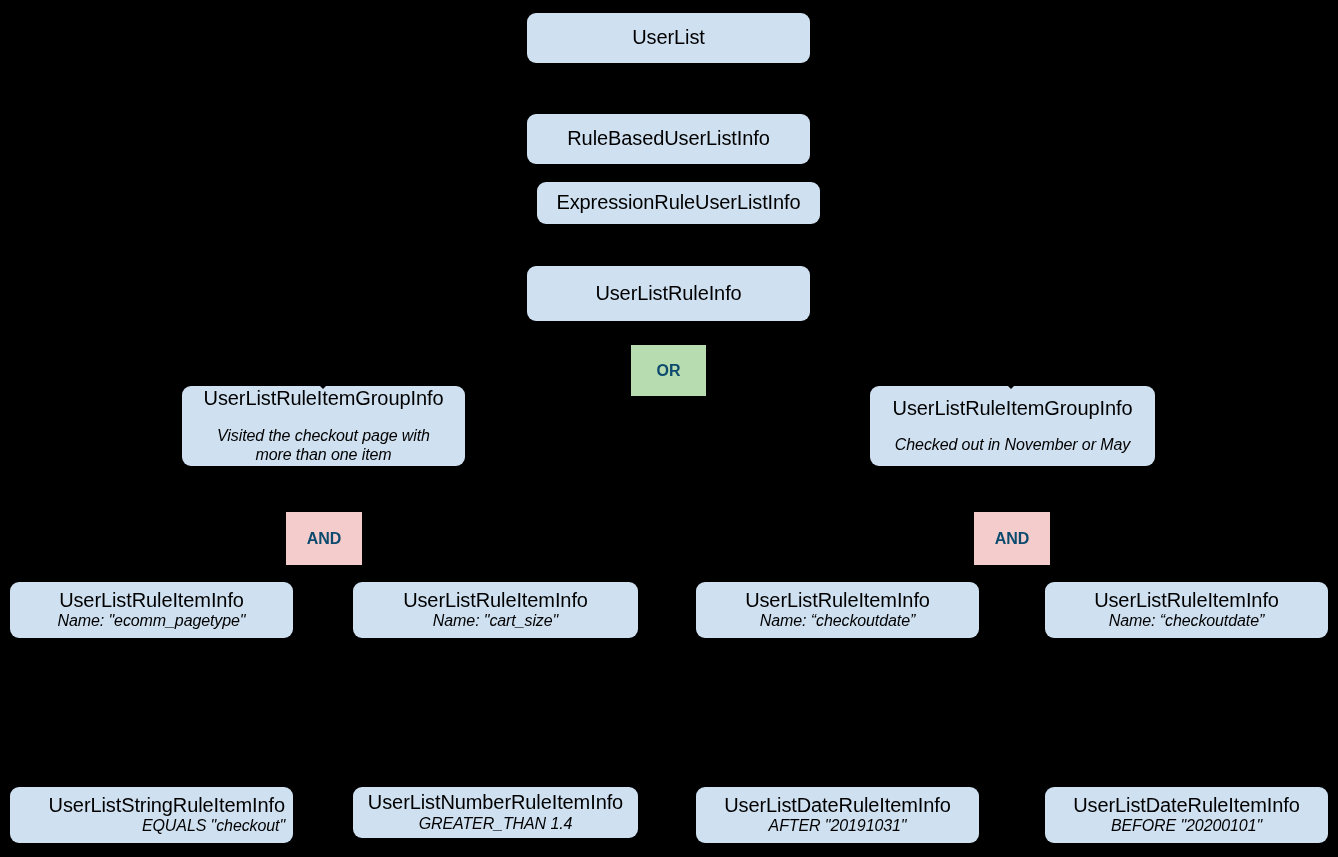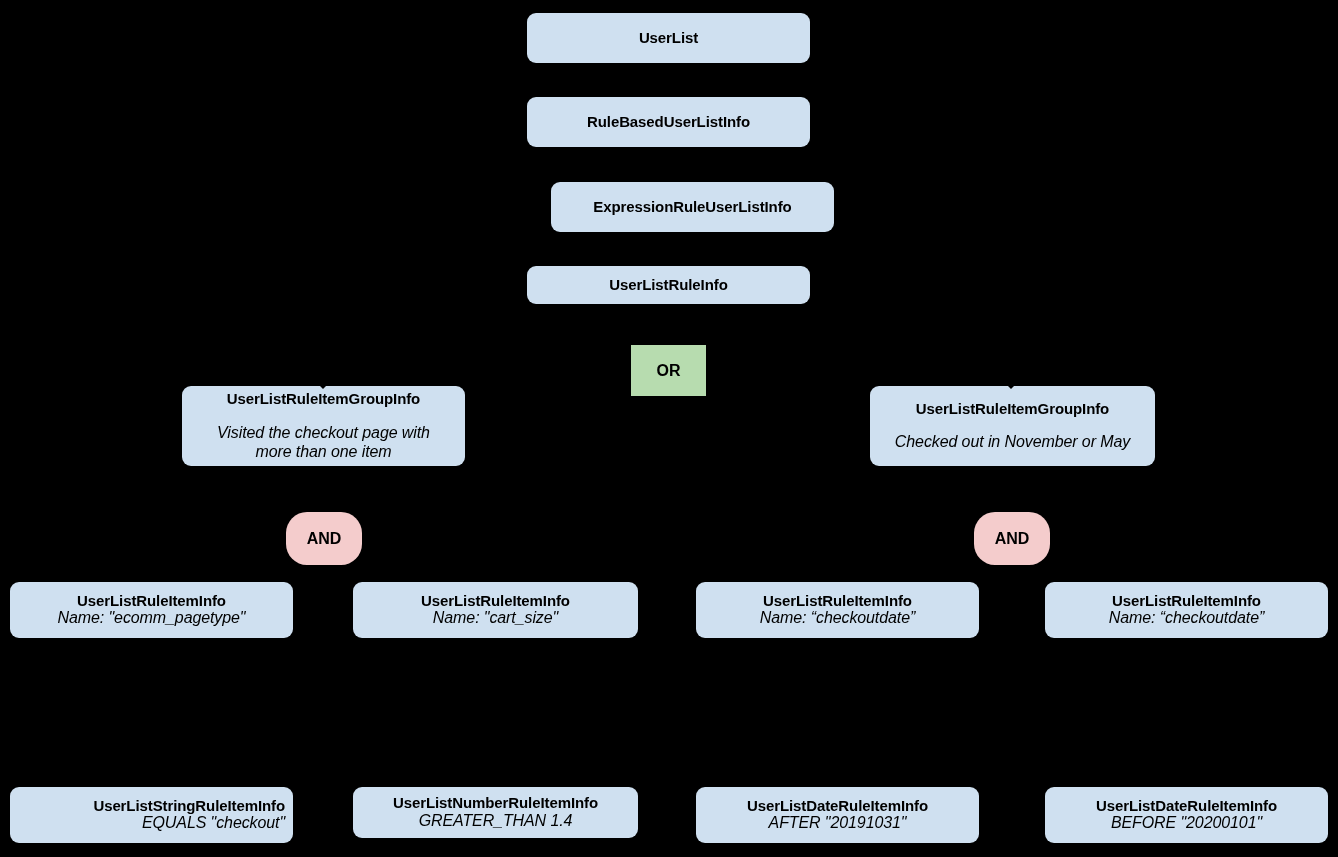--- a/index.html
+++ b/index.html
@@ -26,22 +26,22 @@
     align-items: center;
     justify-content: center;
     text-align: center;
     color: #000000;
     padding: 2px 8px;
     line-height: 1.18;
     z-index: 2;
   }
 
   .node .title {
-    font-weight: bold;
-    font-size: 15px;
+    font-weight: normal;
+    font-size: 20px;
     letter-spacing: -0.1px;
     white-space: nowrap;
   }
 
   .node .sub {
     font-style: italic;
     font-size: 16px;
     letter-spacing: -0.1px;
   }
 
@@ -52,25 +52,25 @@
 
   .op {
     position: absolute;
     box-sizing: border-box;
     border-radius: 0;
     display: flex;
     align-items: center;
     justify-content: center;
     font-weight: bold;
     font-size: 16px;
-    color: #000000;
+    color: #0c4a6e;
     z-index: 3;
   }
   .op.or  { background: #b7dcaf; }
-  .op.and { background: #f4cccc; border-radius: 21px; }
+  .op.and { background: #f4cccc; }
 
   .edge {
     position: absolute;
     background: #000000;
     z-index: 1;
   }
 
   .notch {
     position: absolute;
     width: 0;
@@ -95,29 +95,29 @@
   <div class="edge" style="left:322px; top:374px; width:3px; height:22px;"></div>
   <div class="edge" style="left:1010px; top:374px; width:3px; height:22px;"></div>
 
   <div class="notch" style="left:314px; top:380px;"></div>
   <div class="notch" style="left:1002px; top:380px;"></div>
 
   <div class="node" style="left:527px; top:13px; width:283px; height:50px;">
     <span class="title">UserList</span>
   </div>
 
-  <div class="node" style="left:527px; top:97px; width:283px; height:50px;">
+  <div class="node" style="left:527px; top:114px; width:283px; height:50px;">
     <span class="title">RuleBasedUserListInfo</span>
   </div>
 
-  <div class="node" style="left:551px; top:182px; width:283px; height:50px;">
+  <div class="node" style="left:537px; top:182px; width:283px; height:42px;">
     <span class="title">ExpressionRuleUserListInfo</span>
   </div>
 
-  <div class="node" style="left:527px; top:266px; width:283px; height:38px;">
+  <div class="node" style="left:527px; top:266px; width:283px; height:55px;">
     <span class="title">UserListRuleInfo</span>
   </div>
 
   <div class="op or" style="left:631px; top:345px; width:75px; height:51px;">
     <span>OR</span>
   </div>
 
   <div class="node group" style="left:182px; top:386px; width:283px; height:80px;">
     <span class="title">UserListRuleItemGroupInfo</span>
     <span class="sub">Visited the checkout page with more than one item</span>

